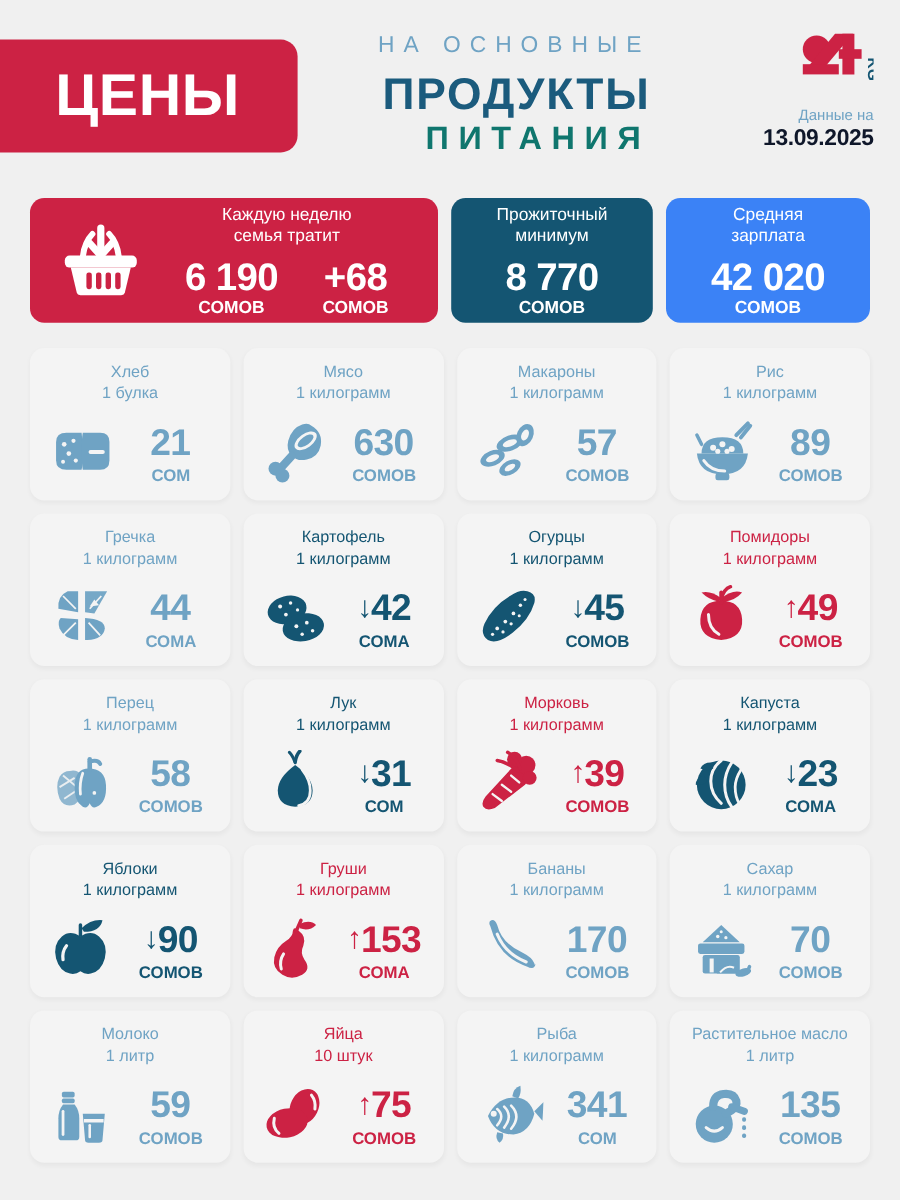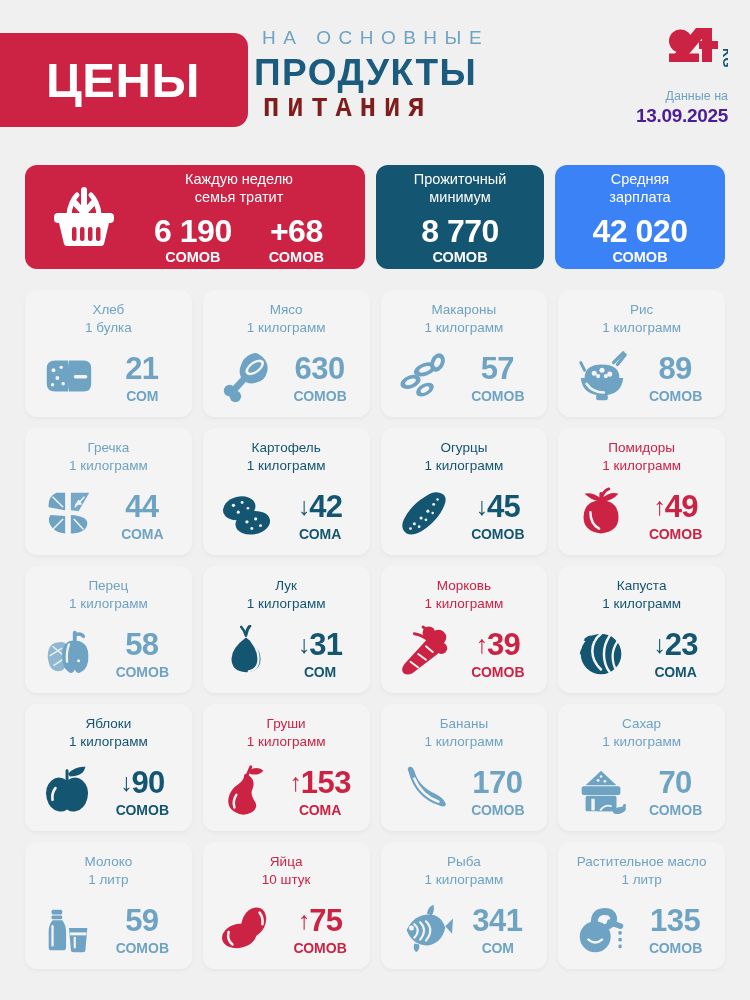--- a/index.html
+++ b/index.html
@@ -42,50 +42,49 @@
     color: #ffffff;
     font-size: 49px;
     font-weight: bold;
     letter-spacing: 0.5px;
     line-height: 1;
     padding-left: 8px;
   }
 
   .header-center {
     position: absolute;
-    left: 254px;
+    left: 242px;
     top: 26px;
     width: 300px;
-    text-align: left;
+    text-align: right;
   }
   .head-line-1 {
     color: #6fa3c4;
     font-size: 19px;
     font-weight: normal;
     letter-spacing: 7.5px;
     padding-left: 8px;
     line-height: 1.25;
   }
   .head-line-2 {
     color: #1b5b7d;
     font-size: 37px;
     font-weight: bold;
     letter-spacing: 1.5px;
     line-height: 1.12;
-    margin-top: 2px;
+    margin-top: 8px;
   }
   .head-line-3 {
-    color: #7f1d1d;
+    color: #0f766e;
     font-size: 27px;
     font-weight: bold;
     letter-spacing: 8px;
     padding-left: 9px;
     line-height: 1.18;
     margin-top: 1px;
-    font-family: Liberation Mono, monospace;
   }
 
   .header-right {
     position: absolute;
     right: 22px;
     top: 28px;
     width: 130px;
     text-align: right;
   }
   .logo-box {
@@ -94,21 +93,21 @@
     align-items: flex-start;
     justify-content: flex-end;
   }
   .date-label {
     color: #6fa3c4;
     font-size: 12.5px;
     margin-top: 10px;
     line-height: 1.3;
   }
   .date-value {
-    color: #4c1d95;
+    color: #0f172a;
     font-size: 19px;
     font-weight: bold;
     letter-spacing: -0.3px;
     line-height: 1.25;
   }
 
   
   .summary-row {
     position: absolute;
     left: 25px;

